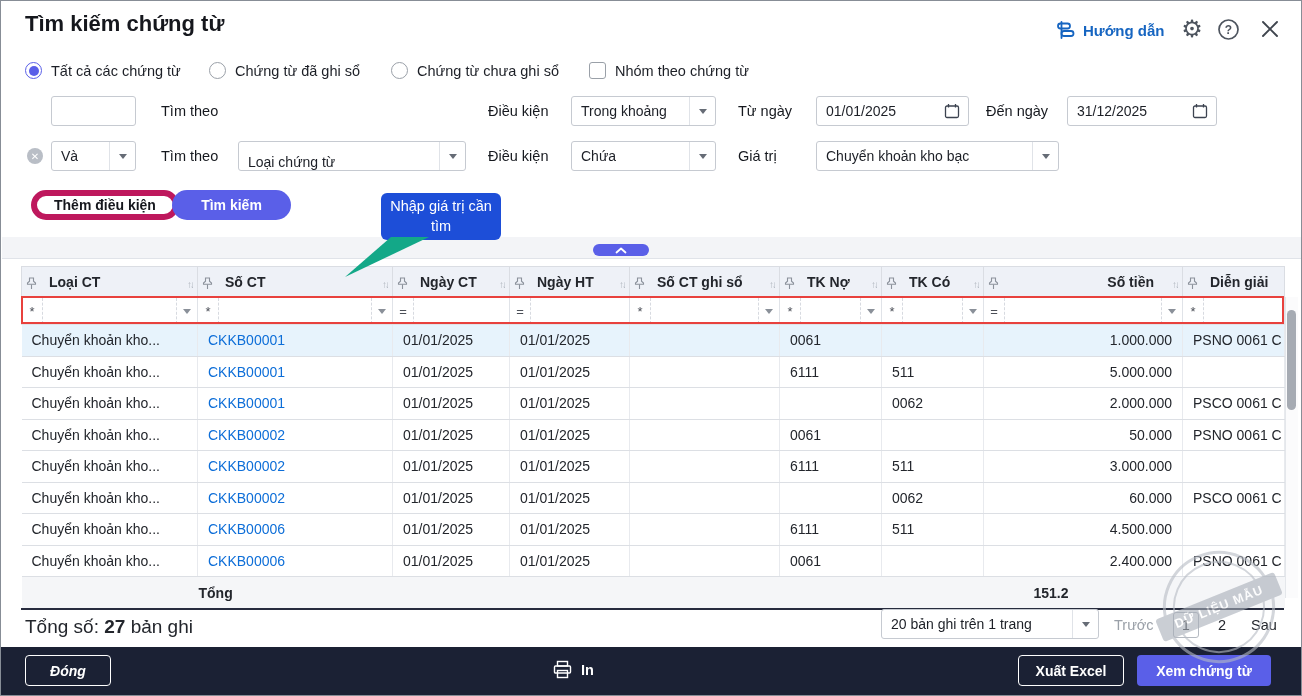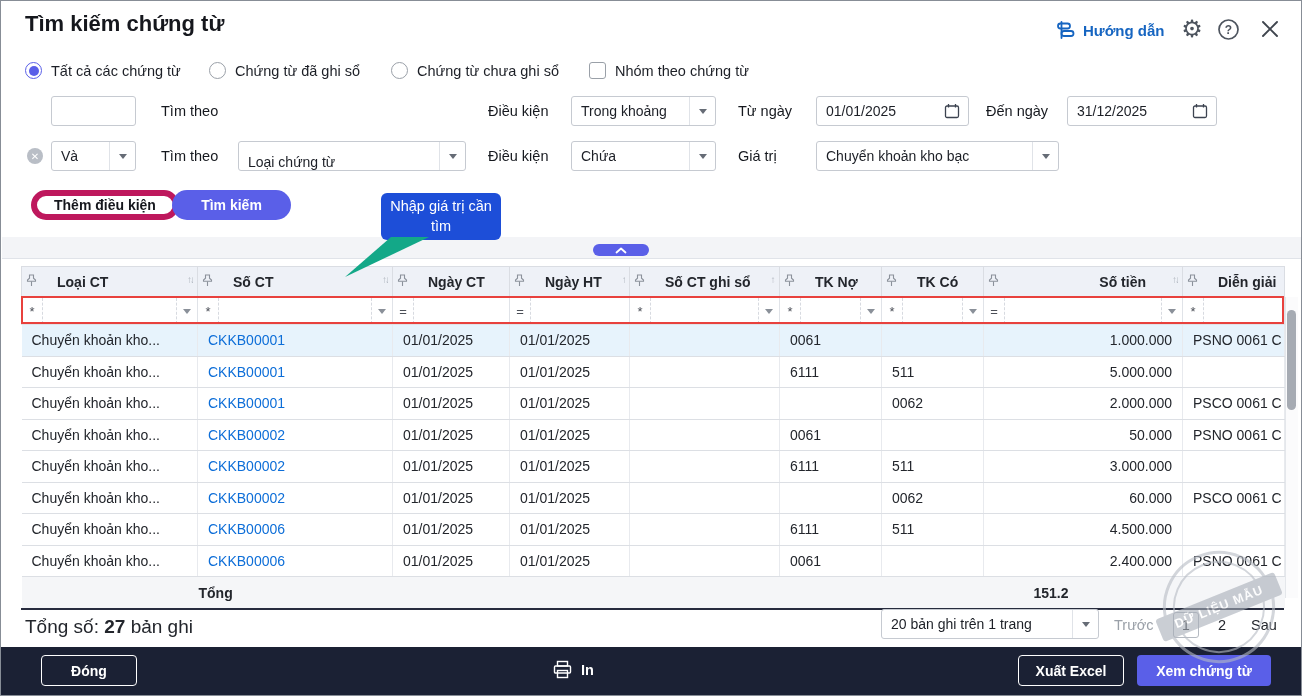--- a/index.html
+++ b/index.html
@@ -45,21 +45,21 @@
     font-size:14.5px;line-height:1.35;padding:4px 6px;z-index:5;}
   .tooltip-tail{left:336px;top:234px;z-index:5;}
   
   .gap-strip{left:1px;top:236px;width:1299px;height:22px;background:#f3f4f7;border-bottom:1px solid #e0e3e9;}
   .collapse-tab{left:592px;top:243px;width:56px;height:12px;background:#5a5fe8;border-radius:6px;
     display:flex;align-items:center;justify-content:center;cursor:pointer;z-index:2;}
   
   .table-wrap{left:20px;top:265px;width:1263px;border-bottom:2px solid #272c3e;}
   table{border-collapse:collapse;table-layout:fixed;width:1263px;font-size:14px;color:#23262c;}
   thead th{height:30px;background:#eef1f7;border:1px solid #dadde3;padding:0 4px;font-weight:700;}
-  .hcell{display:flex;align-items:flex-start;gap:20px;overflow:hidden;white-space:nowrap;}
+  .hcell{display:flex;align-items:flex-end;gap:12px;overflow:hidden;white-space:nowrap;}
   .hcell .sort{margin-left:auto;color:#aeb4bd;font-size:10px;letter-spacing:-2px;flex:0 0 auto;}
   .hcell.right .hlabel{margin-left:auto;}
   .hcell.right .sort{margin-left:6px;}
   tr.filter-row td{height:26px;border:1px solid #e0e3e8;padding:0;background:#fff;}
   .fcell{display:flex;align-items:center;height:100%;}
   .fop{width:20px;text-align:center;color:#4b4f57;font-size:13px;flex:0 0 auto;}
   .finput{flex:1;align-self:stretch;border-left:1px dashed #d7dae0;}
   .fcaret{width:20px;align-self:stretch;border-left:1px dashed #d7dae0;display:flex;align-items:center;
     justify-content:center;flex:0 0 auto;}
   .fcaret .tri{border-top-color:#8a9099;}
@@ -565,21 +565,21 @@
     <span class="sel-caret">
         <span class="tri"></span>
       </span>
   </div>
   <span class="abs pg-prev">Trước</span>
   <span class="abs pg-cur">1</span>
   <span class="abs pg-2">2</span>
   <span class="abs pg-next">Sau</span>
 
   <div class="abs bottom-bar">
-    <button class="bar-btn ghost" style="left:40px;width:96px;">Đóng</button>
+    <button class="bar-btn ghost" style="left:24px;width:86px;font-style:italic;">Đóng</button>
     <div class="print-group">
       <span style="display:flex;">
         <svg width="19" height="19" viewBox="0 0 19 19">
             <g fill="none" stroke="#fff" stroke-width="1.4">
               <rect x="4.5" y="1.5" width="10" height="4.5"></rect>
               <rect x="1.5" y="6" width="16" height="7" rx="1"></rect>
               <rect x="4.5" y="10.5" width="10" height="7"></rect>
             </g>
           </svg>
       </span>

